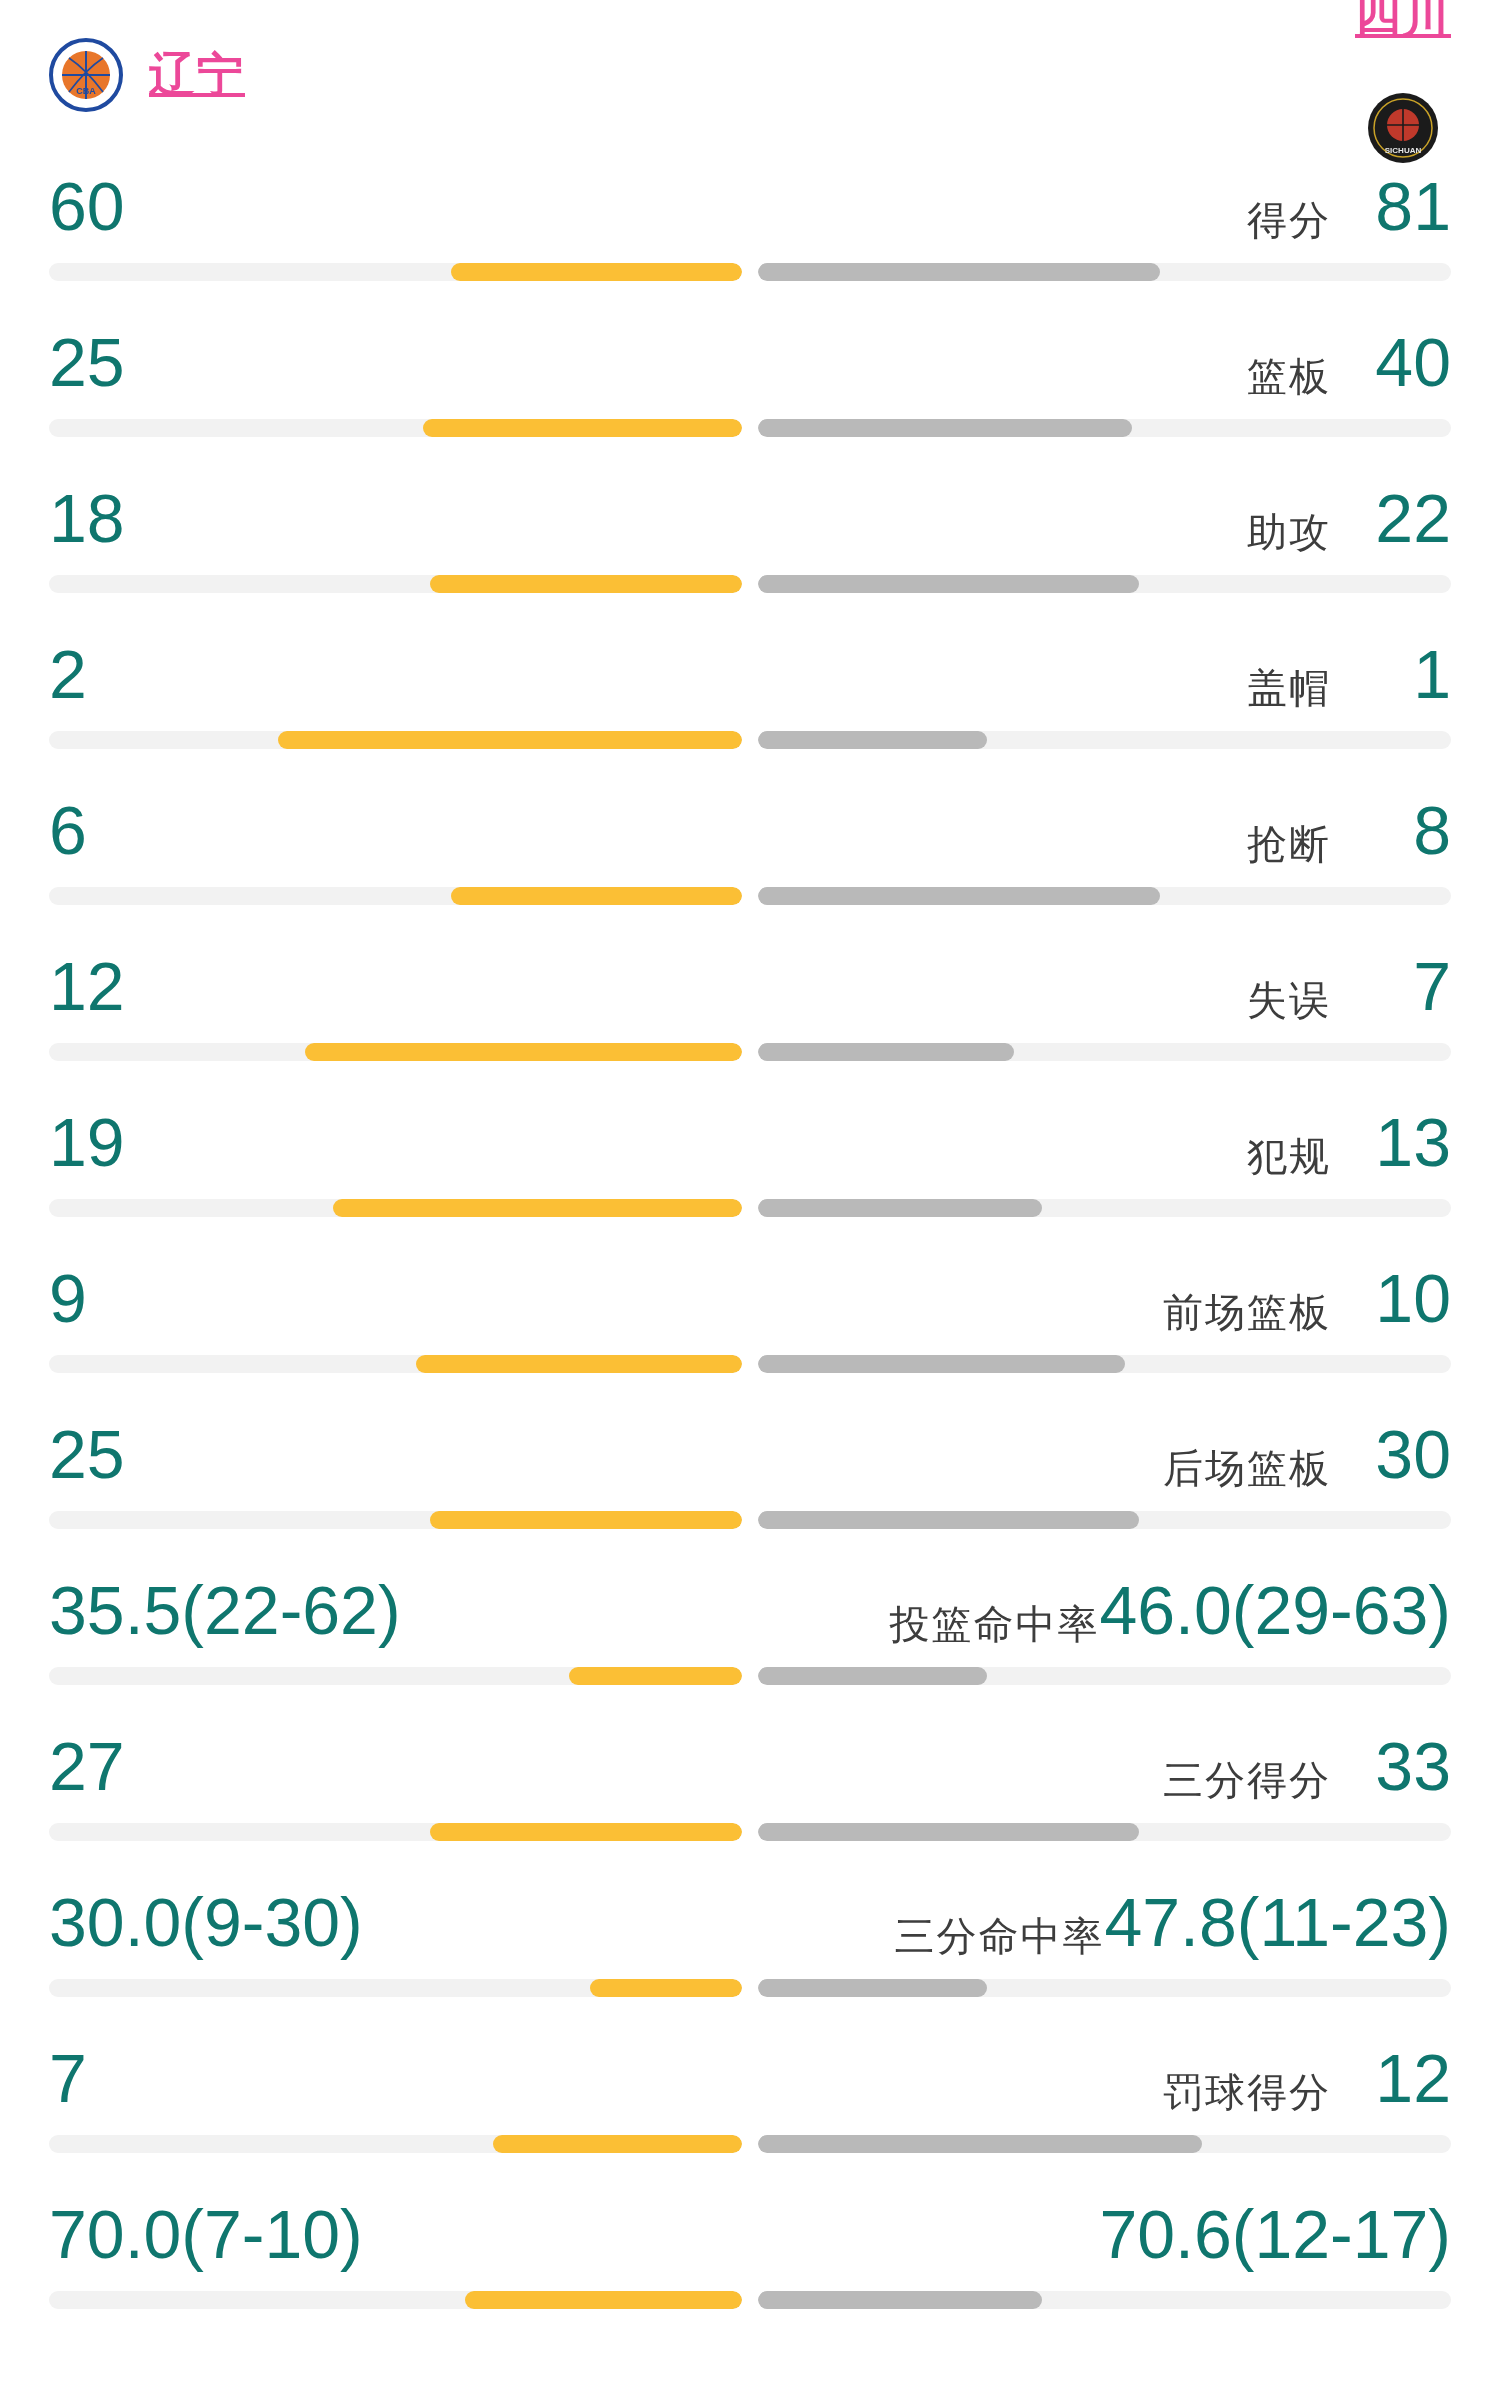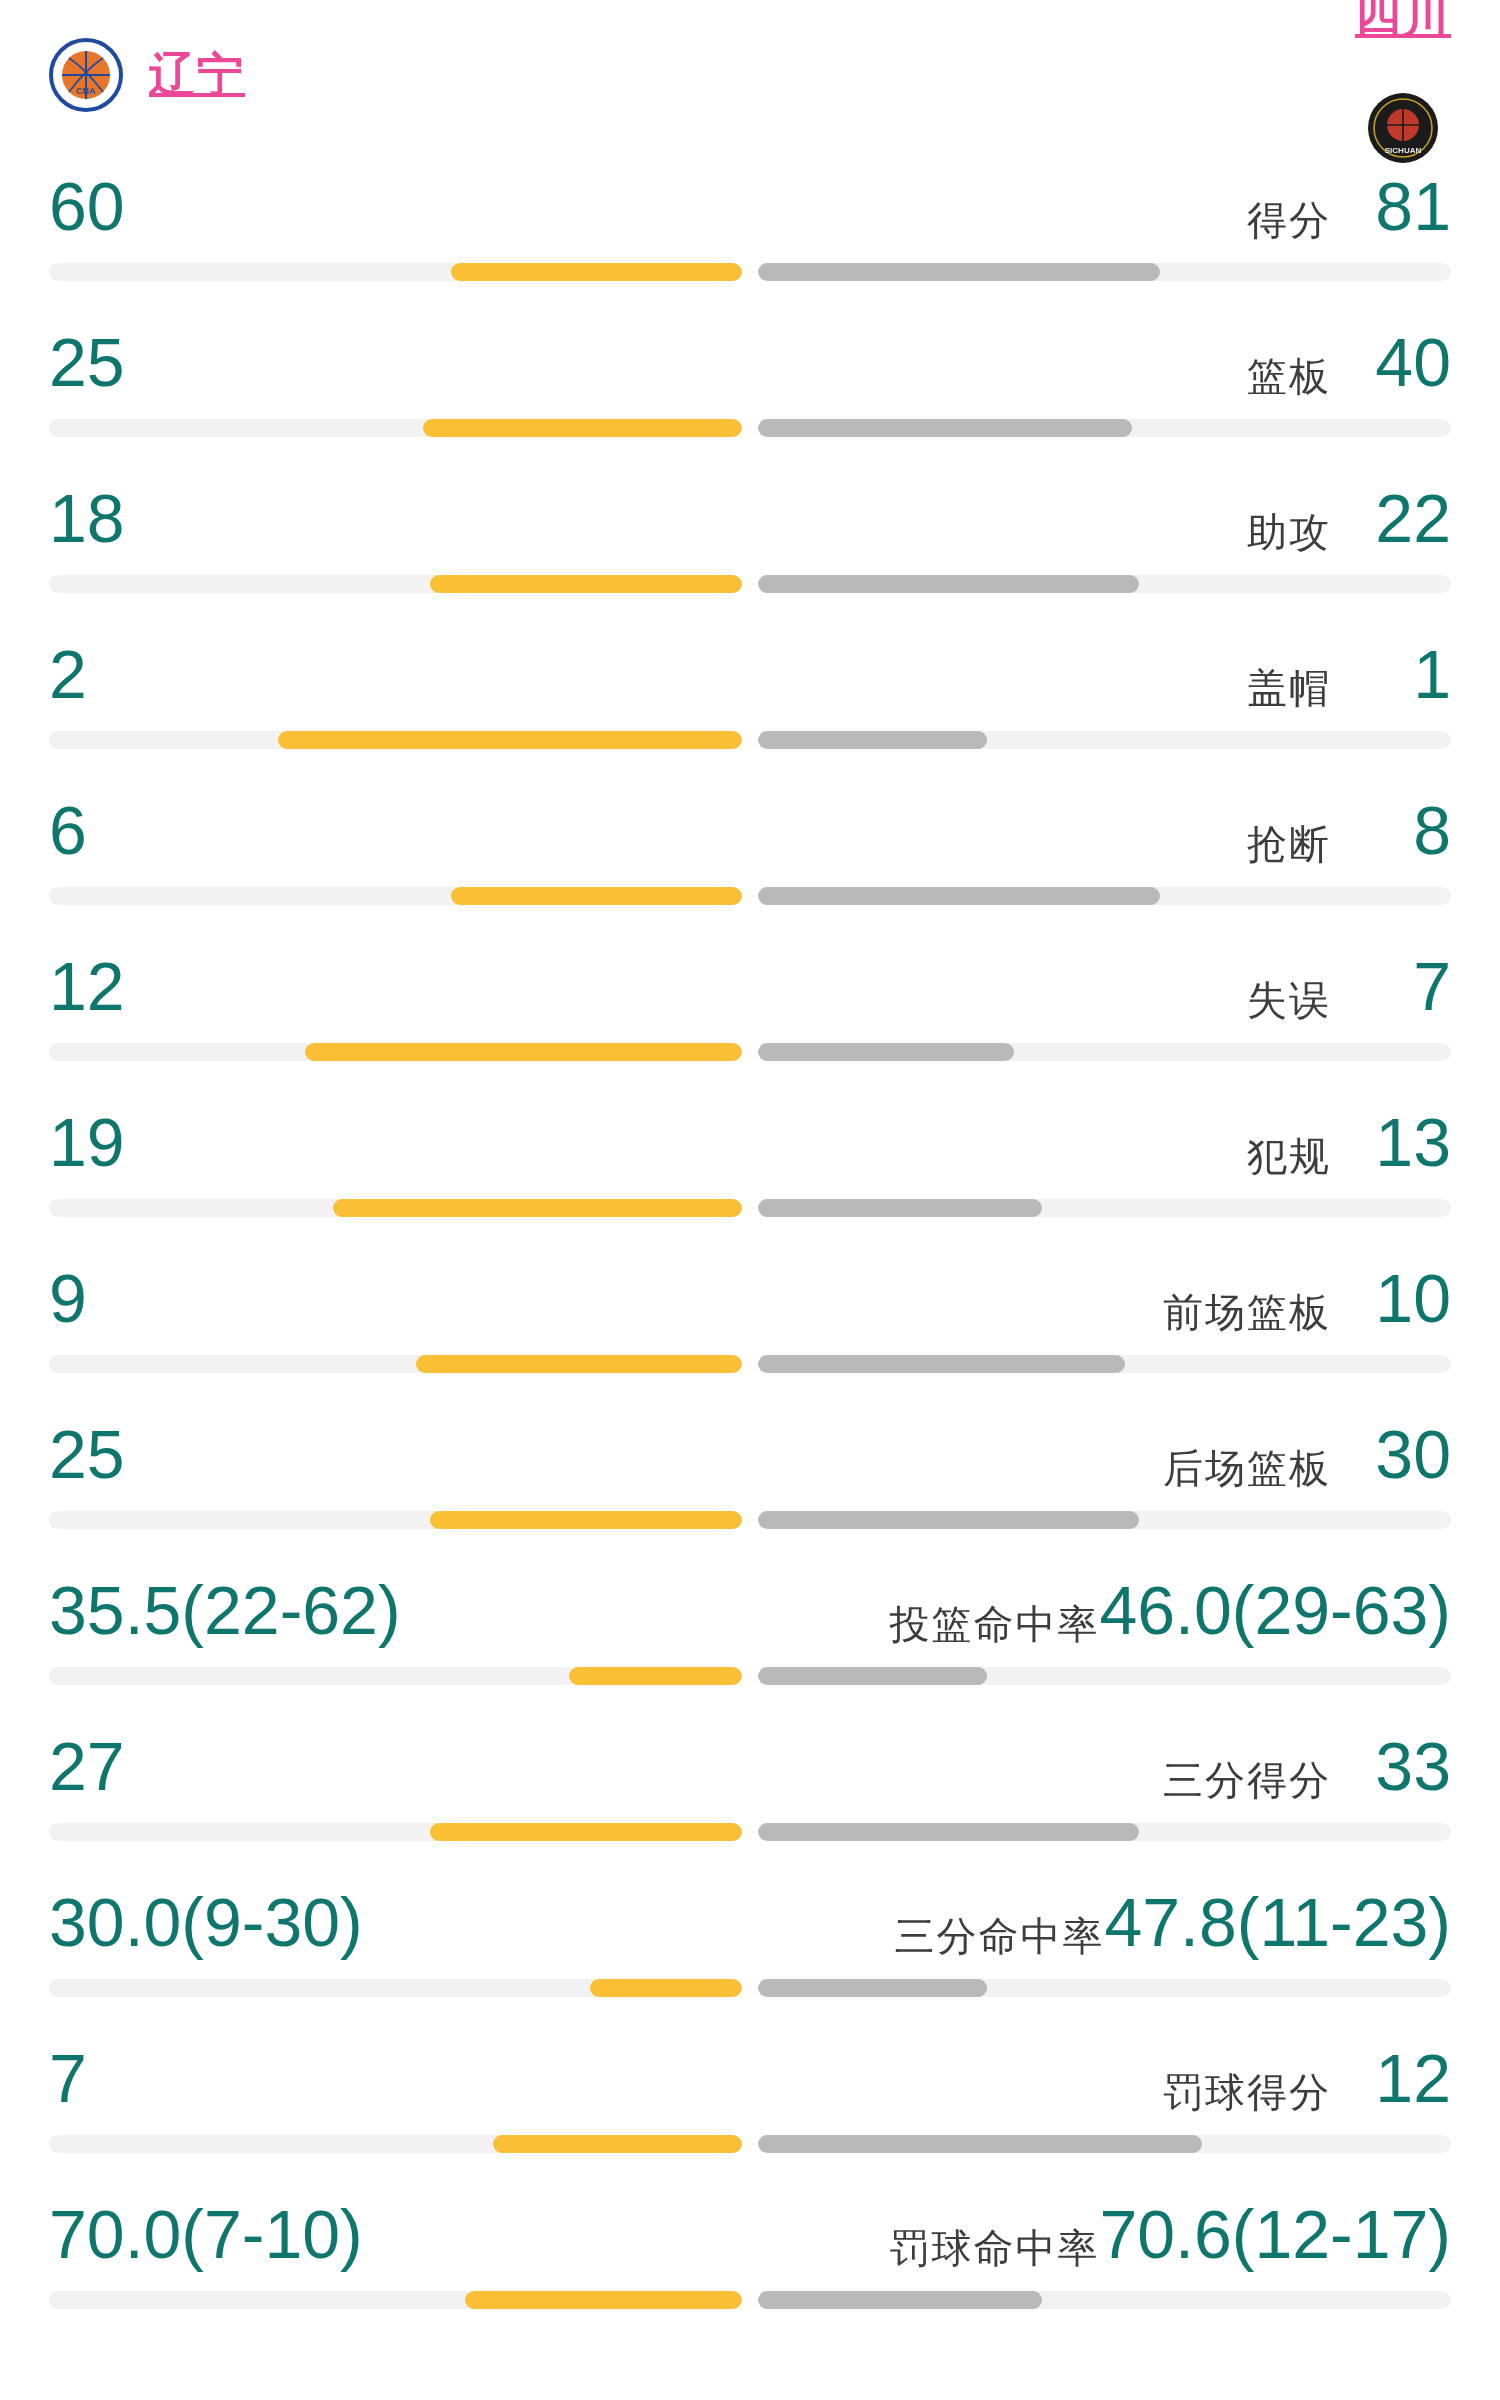--- a/index.html
+++ b/index.html
@@ -358,21 +358,20 @@
           </div>
         <div class="bar-track right">
             <div class="bar-fill right-fill" style="width:64%"></div>
           </div>
       </div>
     </div>
 
     <div class="stat-row">
       <div class="stat-top">
         <div class="stat-val left">70.0(7-10)</div>
-        <div class="stat-label">罚球命中率</div>
         <div class="stat-val right">70.6(12-17)</div>
       </div>
       <div class="bars">
         <div class="bar-track left">
             <div class="bar-fill left-fill" style="width:40%"></div>
           </div>
         <div class="bar-track right">
             <div class="bar-fill right-fill" style="width:41%"></div>
           </div>
       </div>

